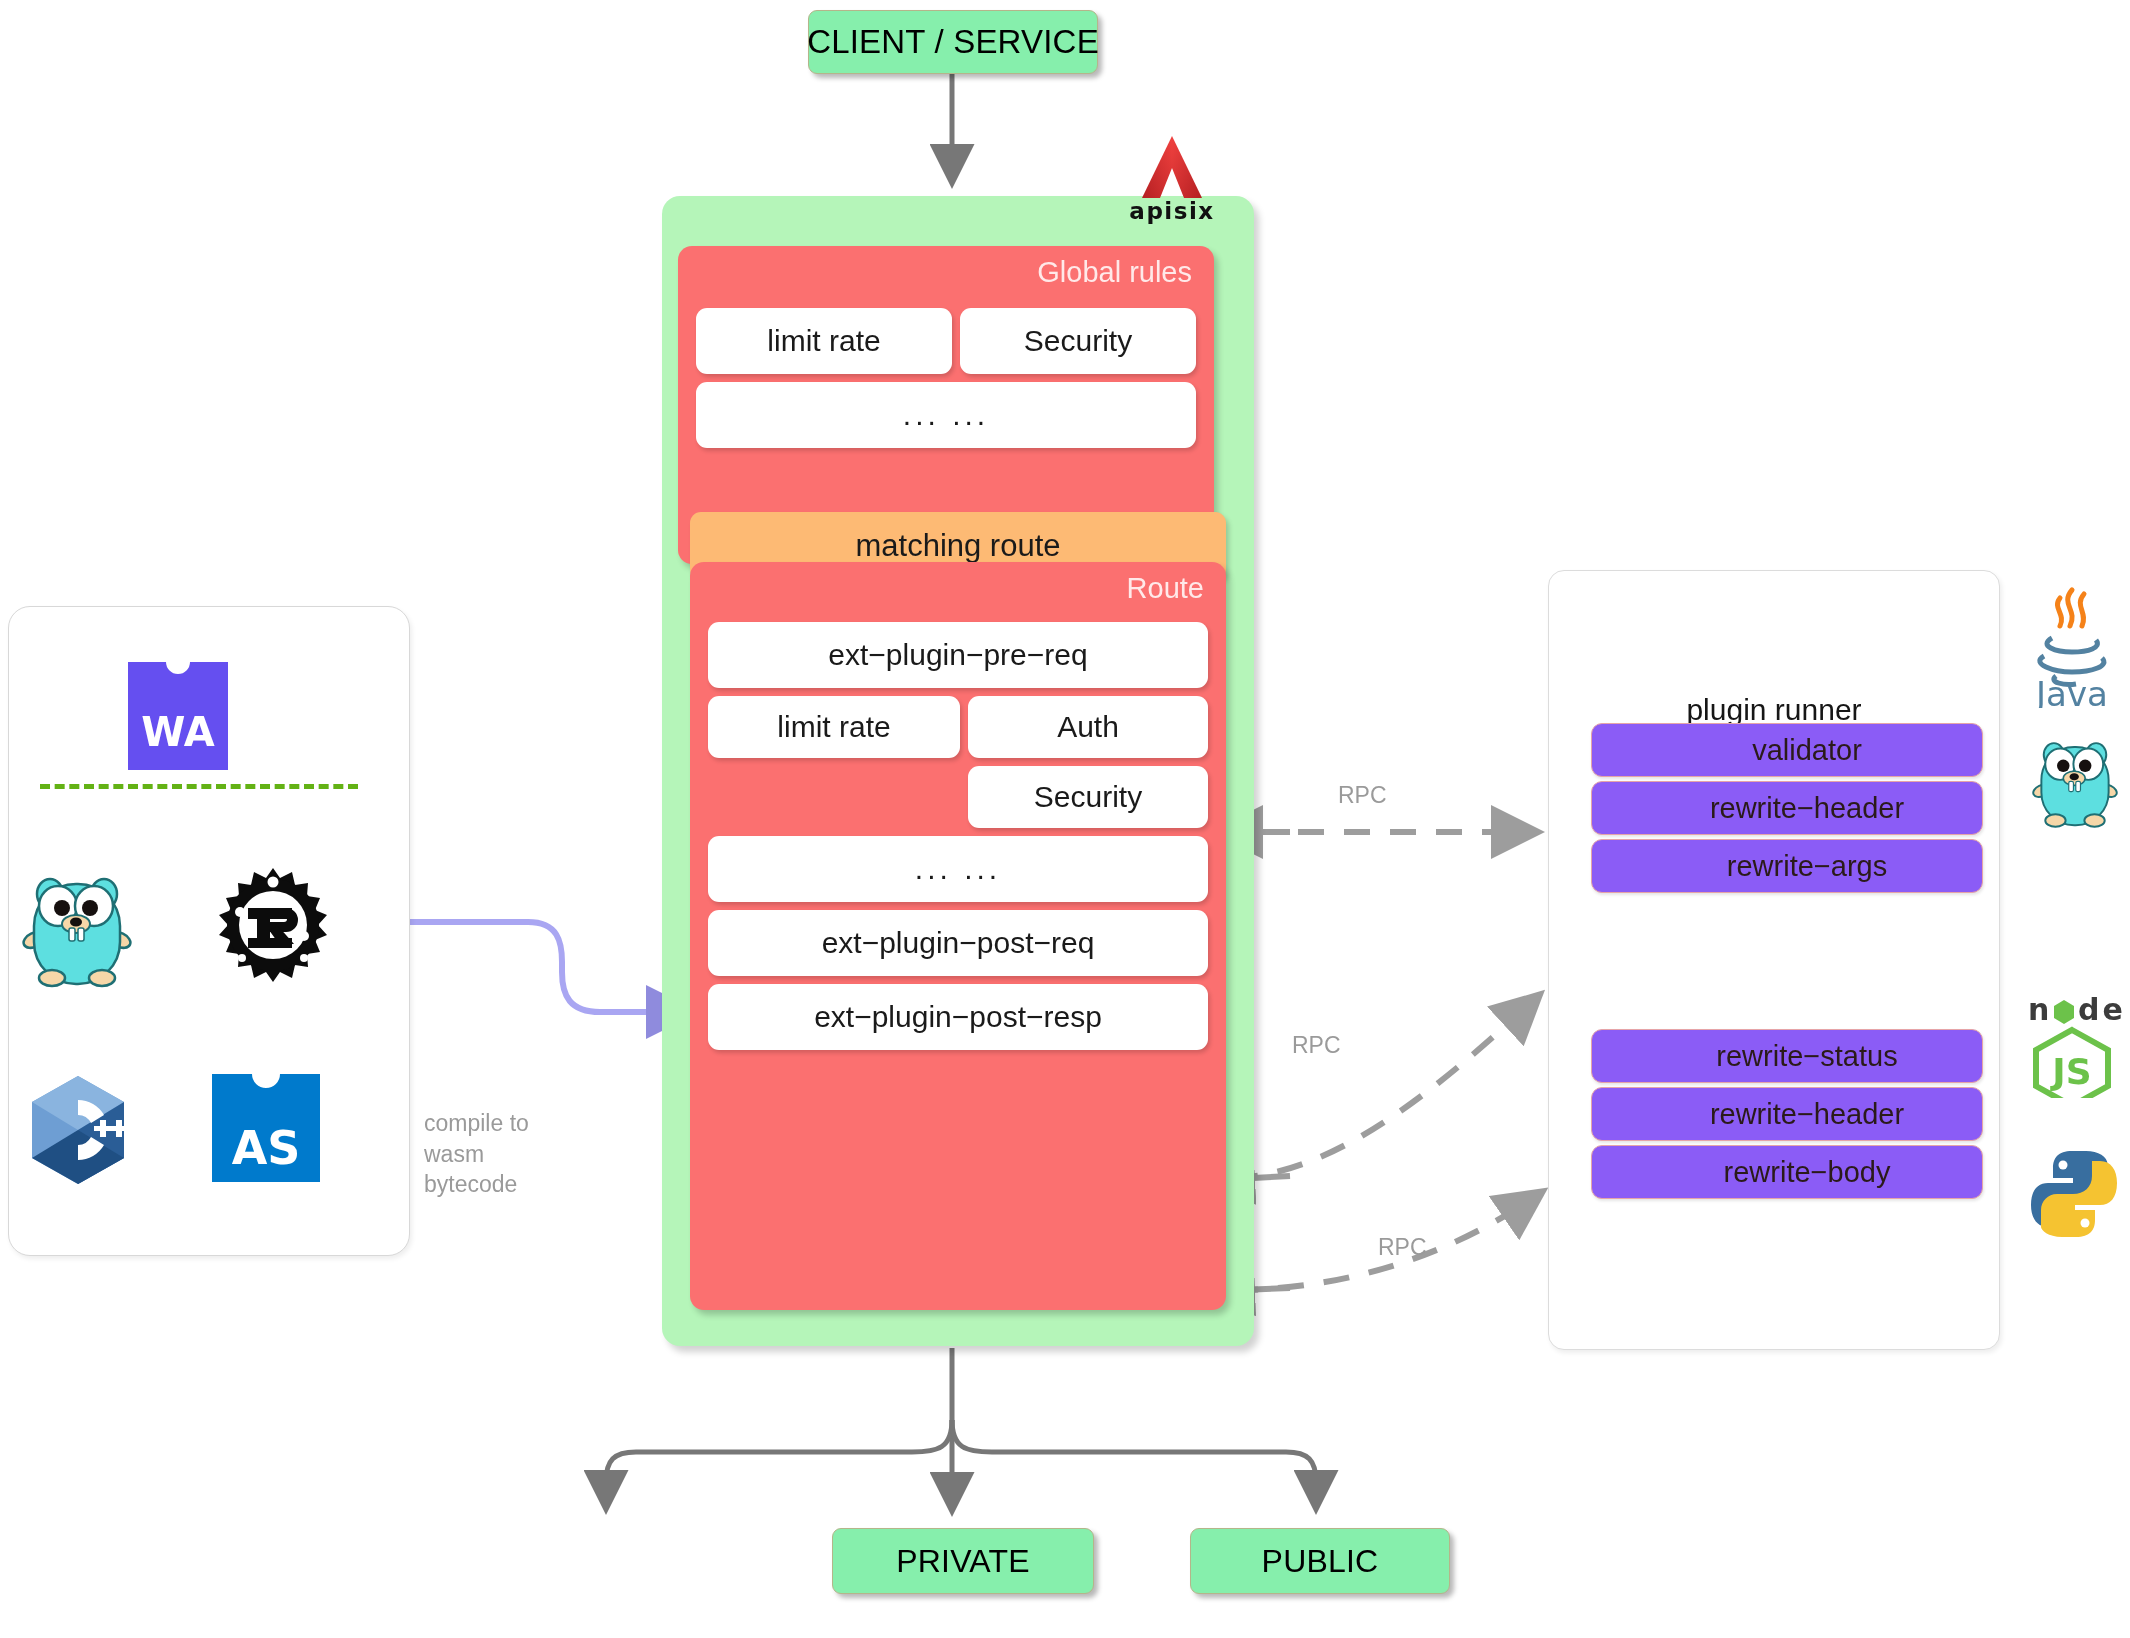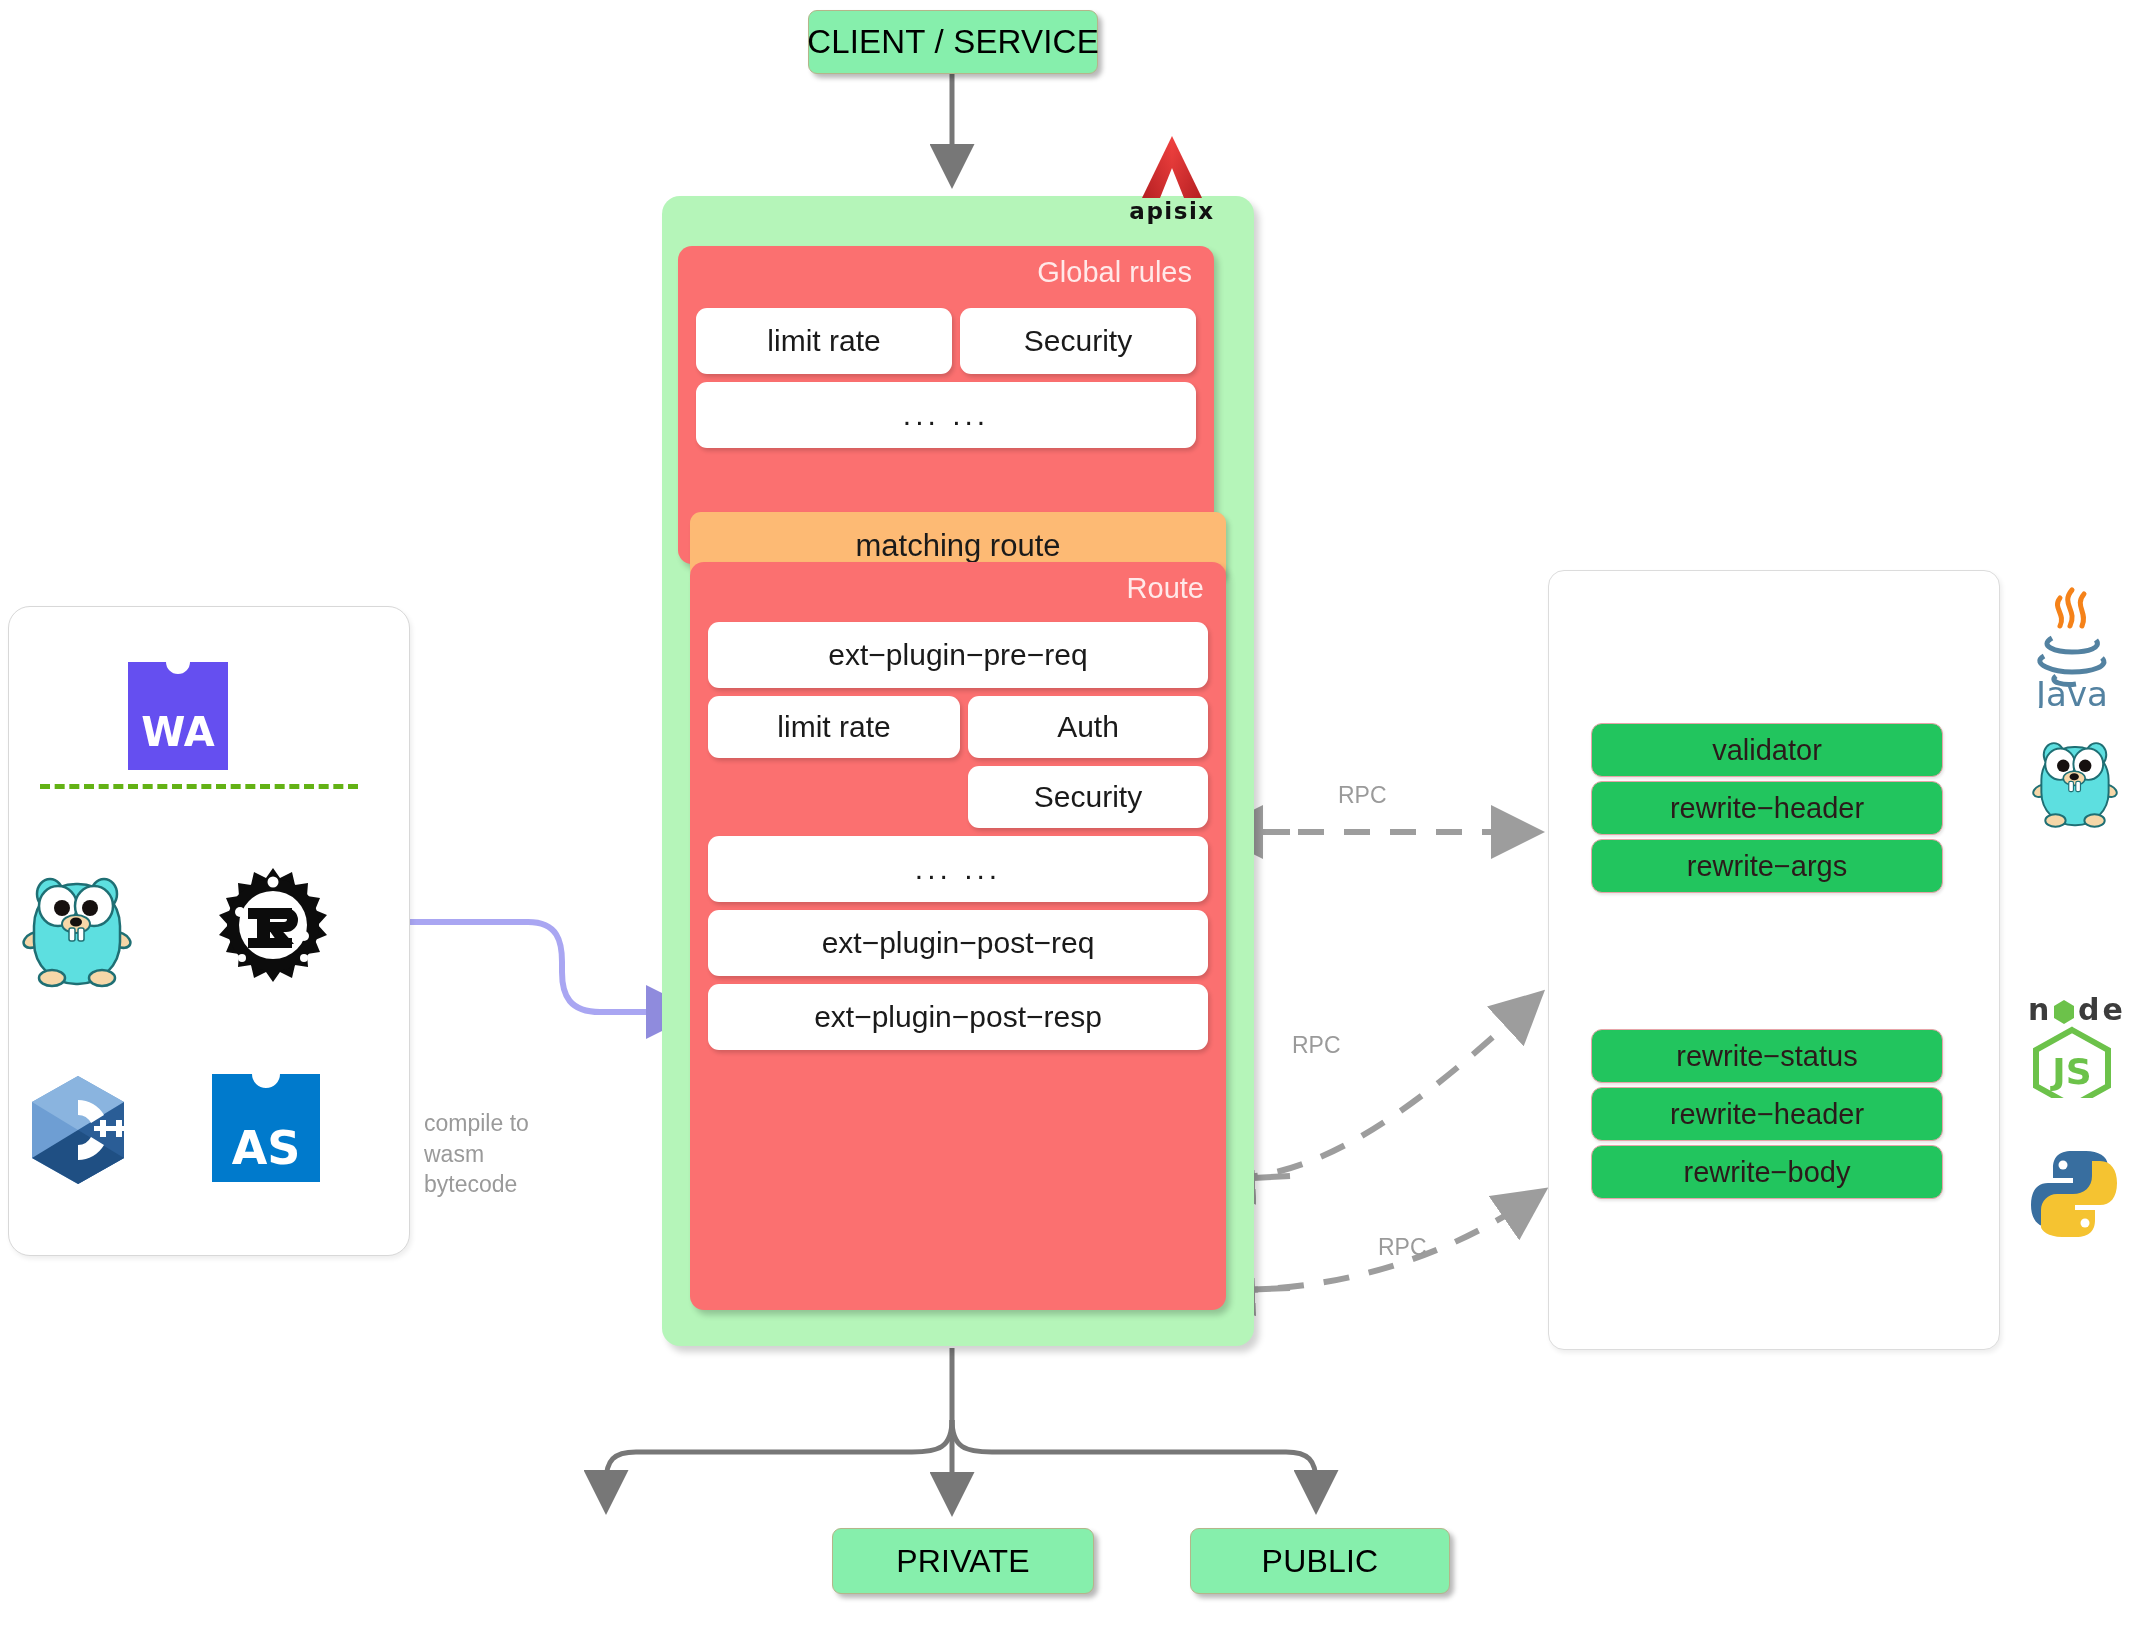--- a/index.html
+++ b/index.html
@@ -123,26 +123,27 @@
     box-shadow: 2px 3px 5px rgba(0,0,0,0.07);
   }
   #plugin-runner-title {
     position: absolute; left: 0; top: 122px; width: 450px;
     text-align: center;
     font-size: 30px; color: #161616;
   }
   .pinkchip {
     position: absolute;
     left: 42px; width: 350px; height: 52px;
-    background: #22c55e;
+    background: #8b5cf6;
     border: 1px solid #e6a4a8;
     border-radius: 11px;
     display:flex; align-items:center; justify-content:center;
     font-size: 29px; color: #2b1a1a;
     box-shadow: 1px 2px 3px rgba(0,0,0,0.10);
+    padding-left: 40px;
   }
 
   
   .floatlabel {
     position: absolute;
     color: #9a9a9a;
     font-size: 23px;
     white-space: pre-line;
     line-height: 1.33;
   }
@@ -366,20 +367,21 @@
       <path d="M0,0 H40 A13,13 0 0 0 68,0 H108 V108 H0 Z" fill="#007acc"></path>
       <text x="54" y="90" text-anchor="middle" fill="#ffffff" font-family="DejaVu Sans, sans-serif" font-weight="bold" font-size="46">AS</text>
     </svg>
   </div>
 
   <div class="floatlabel" id="compile-label">compile to
 wasm
 bytecode</div>
 
   <div id="plugin-runner-panel">
+    <div id="plugin-runner-title">plugin runner</div>
 
     <div class="pinkchip" style="top:152px;">
       <span>validator</span>
     </div>
     <div class="pinkchip" style="top:210px;">
       <span>rewrite−header</span>
     </div>
     <div class="pinkchip" style="top:268px;">
       <span>rewrite−args</span>
     </div>

